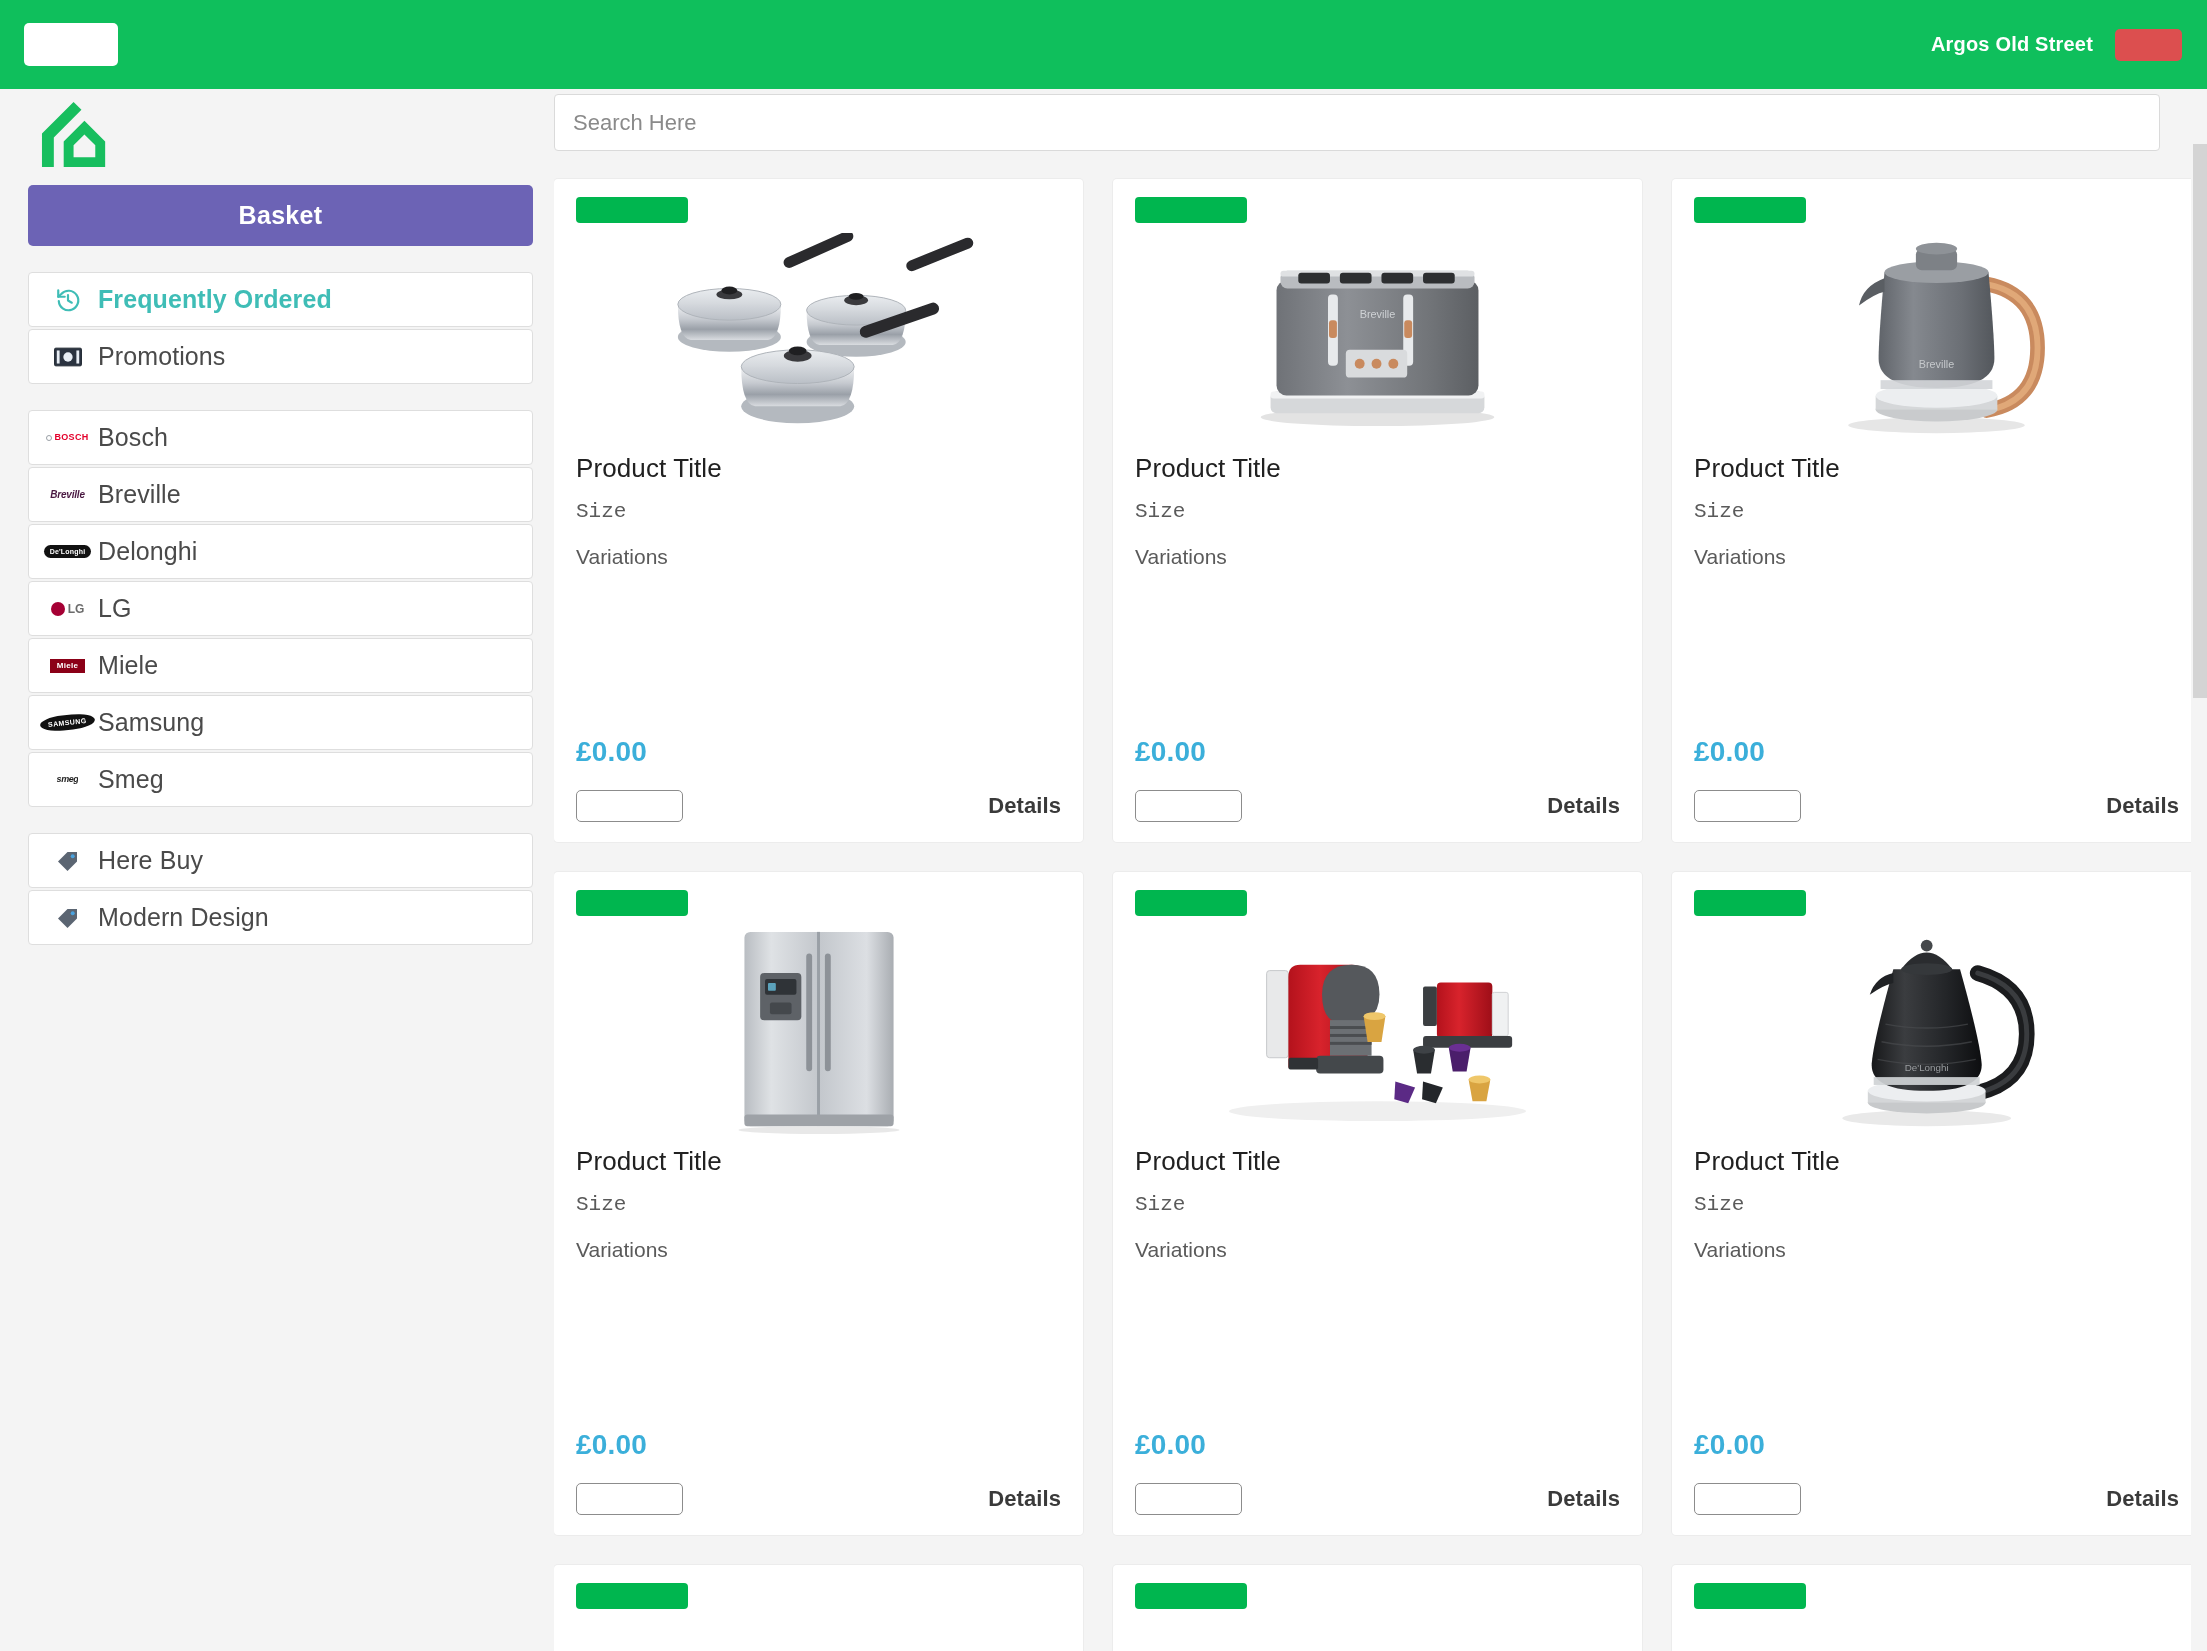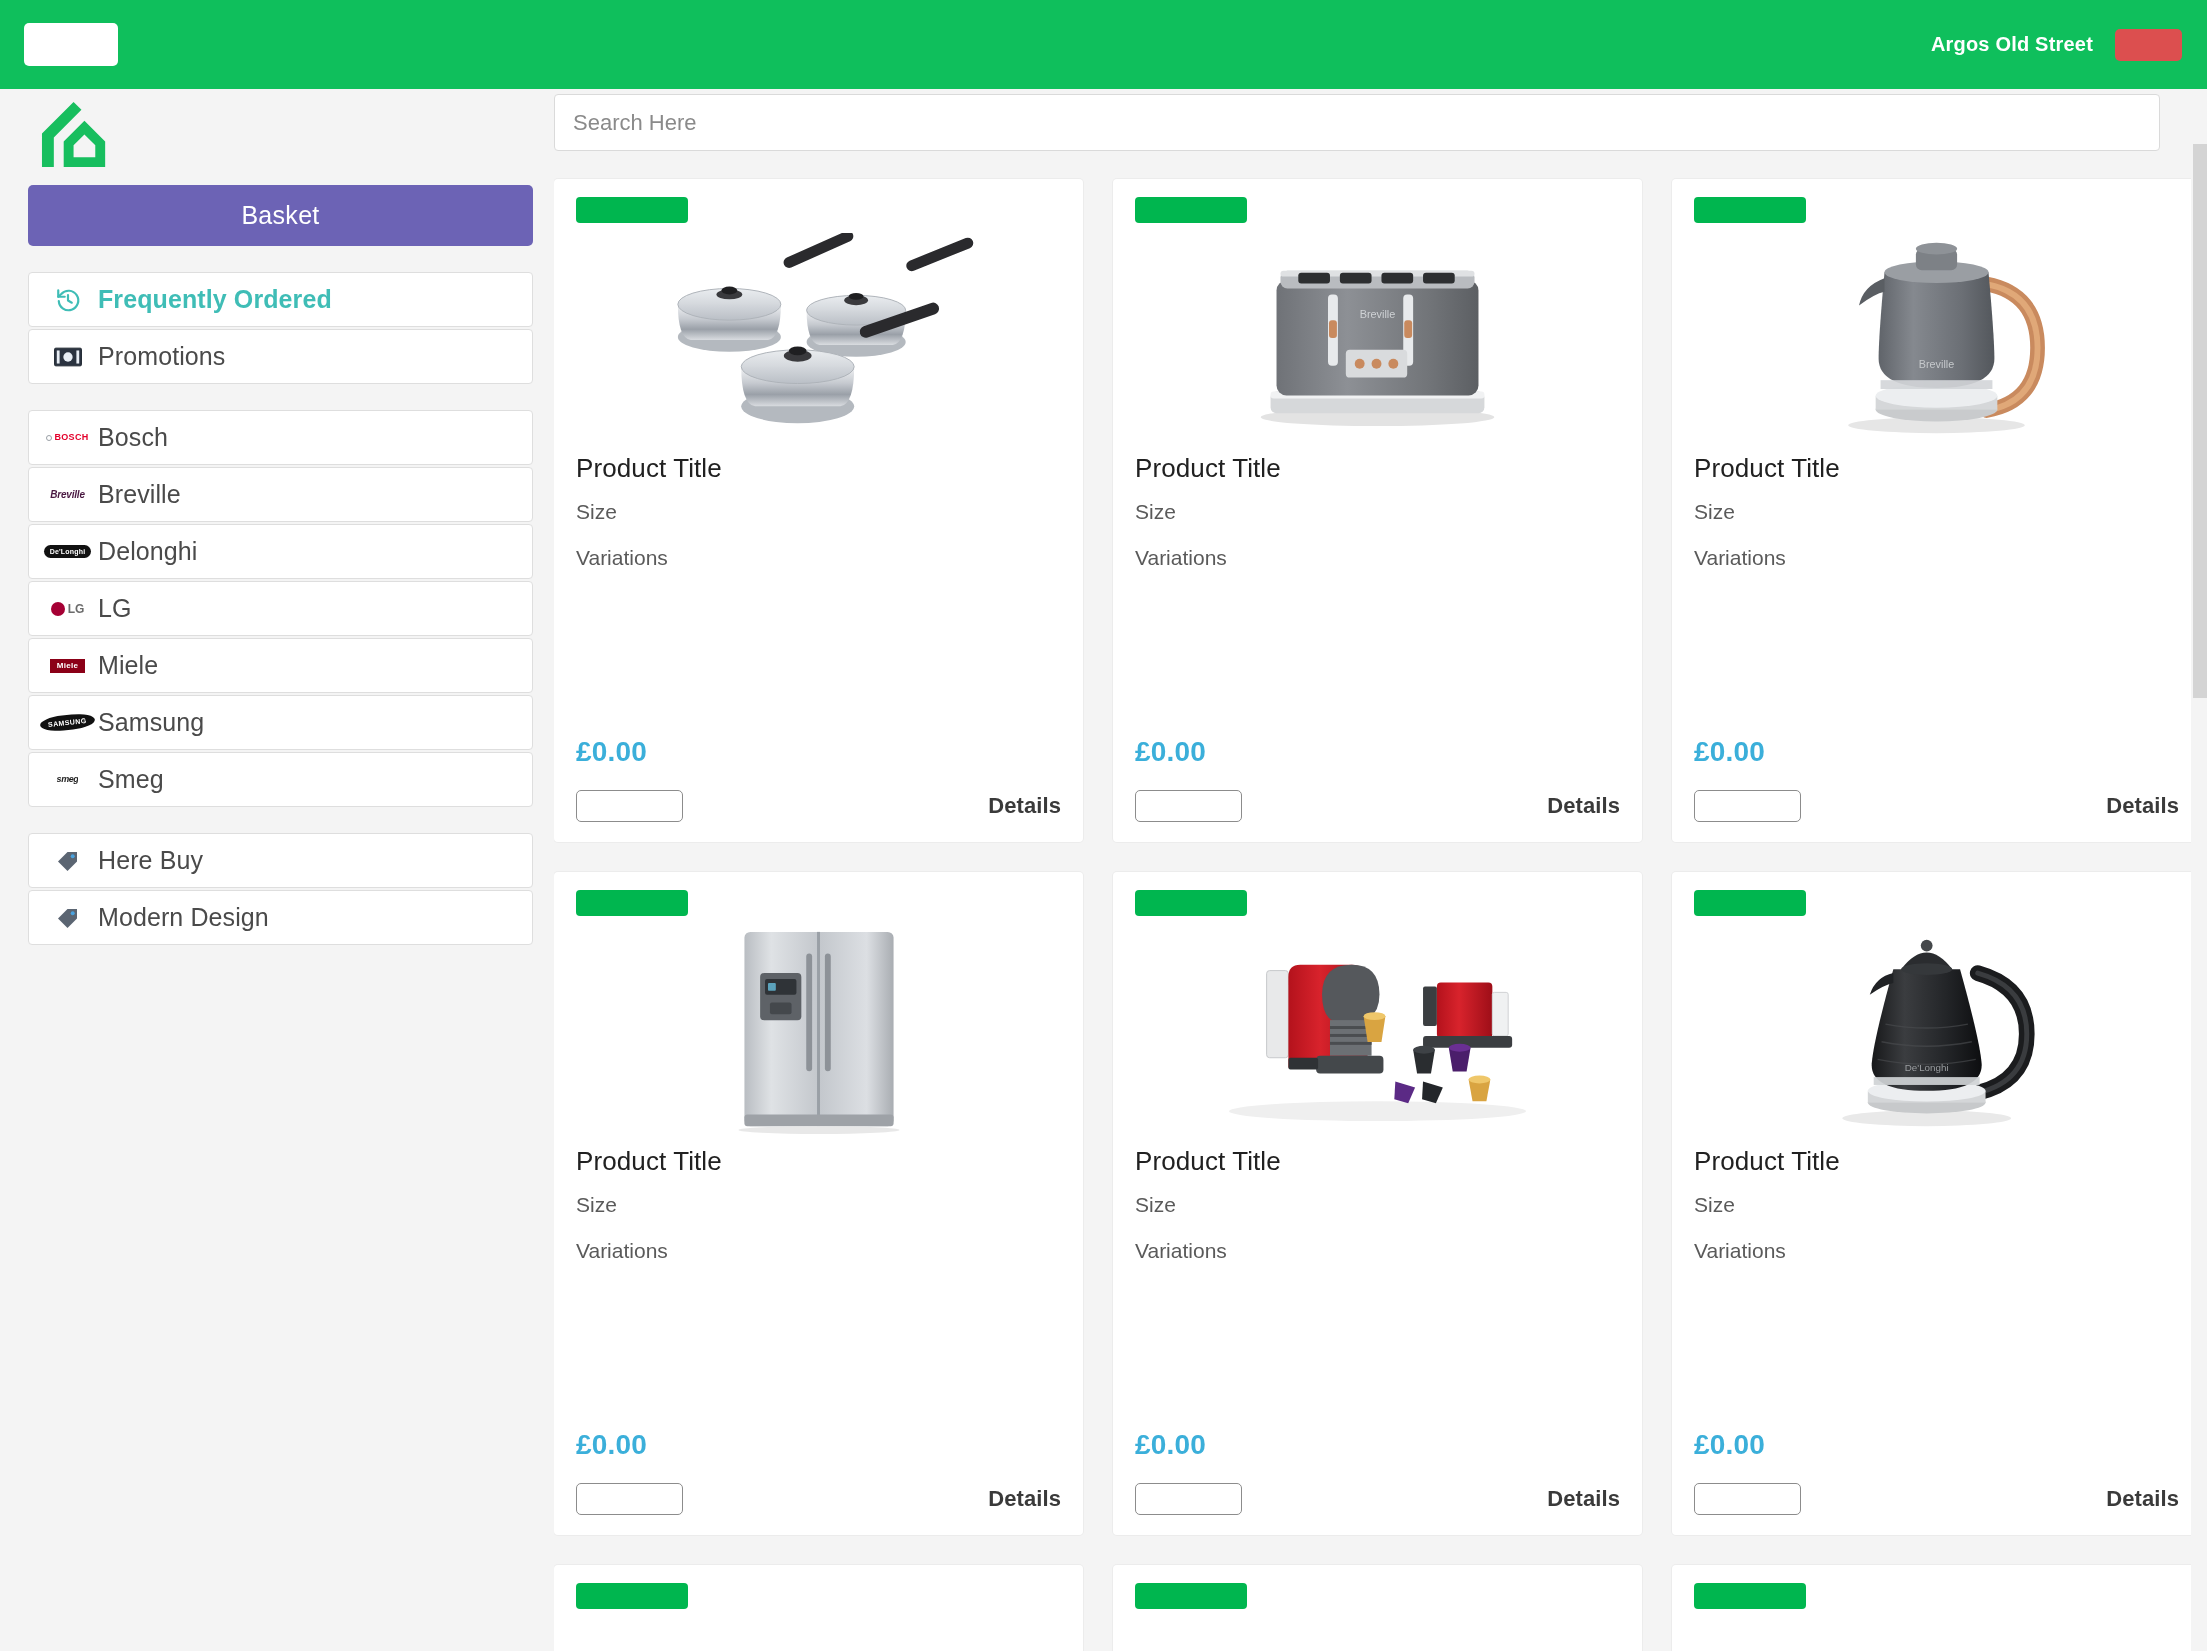--- a/index.html
+++ b/index.html
@@ -73,21 +73,21 @@
   }
   .basket-btn {
     display: block;
     width: 505px; height: 61px;
     background: #6C63B5;
     border: none;
     border-radius: 5px;
     color: #ffffff;
     font-family: "Liberation Sans", sans-serif;
     font-size: 25px;
-    font-weight: normal;
+    font-weight: bold;
     letter-spacing: 0.3px;
     cursor: pointer;
     margin-bottom: 26px;
   }
 
   .filter-group { margin-bottom: 26px; }
   .filter-row {
     display: flex;
     align-items: center;
     width: 505px;
@@ -216,20 +216,21 @@
     font-size: 26px;
     font-weight: normal;
     color: #212121;
     letter-spacing: 0.1px;
     margin-top: 6px;
   }
   .card-size {
     font-size: 21px;
     color: #5a5a5a;
     margin-top: 16px;
+    font-family: Liberation Mono, monospace;
   }
   .card-variations {
     font-size: 21px;
     color: #5a5a5a;
     margin-top: 22px;
   }
   .card-price {
     margin-top: auto;
     font-size: 28px;
     font-weight: bold;

